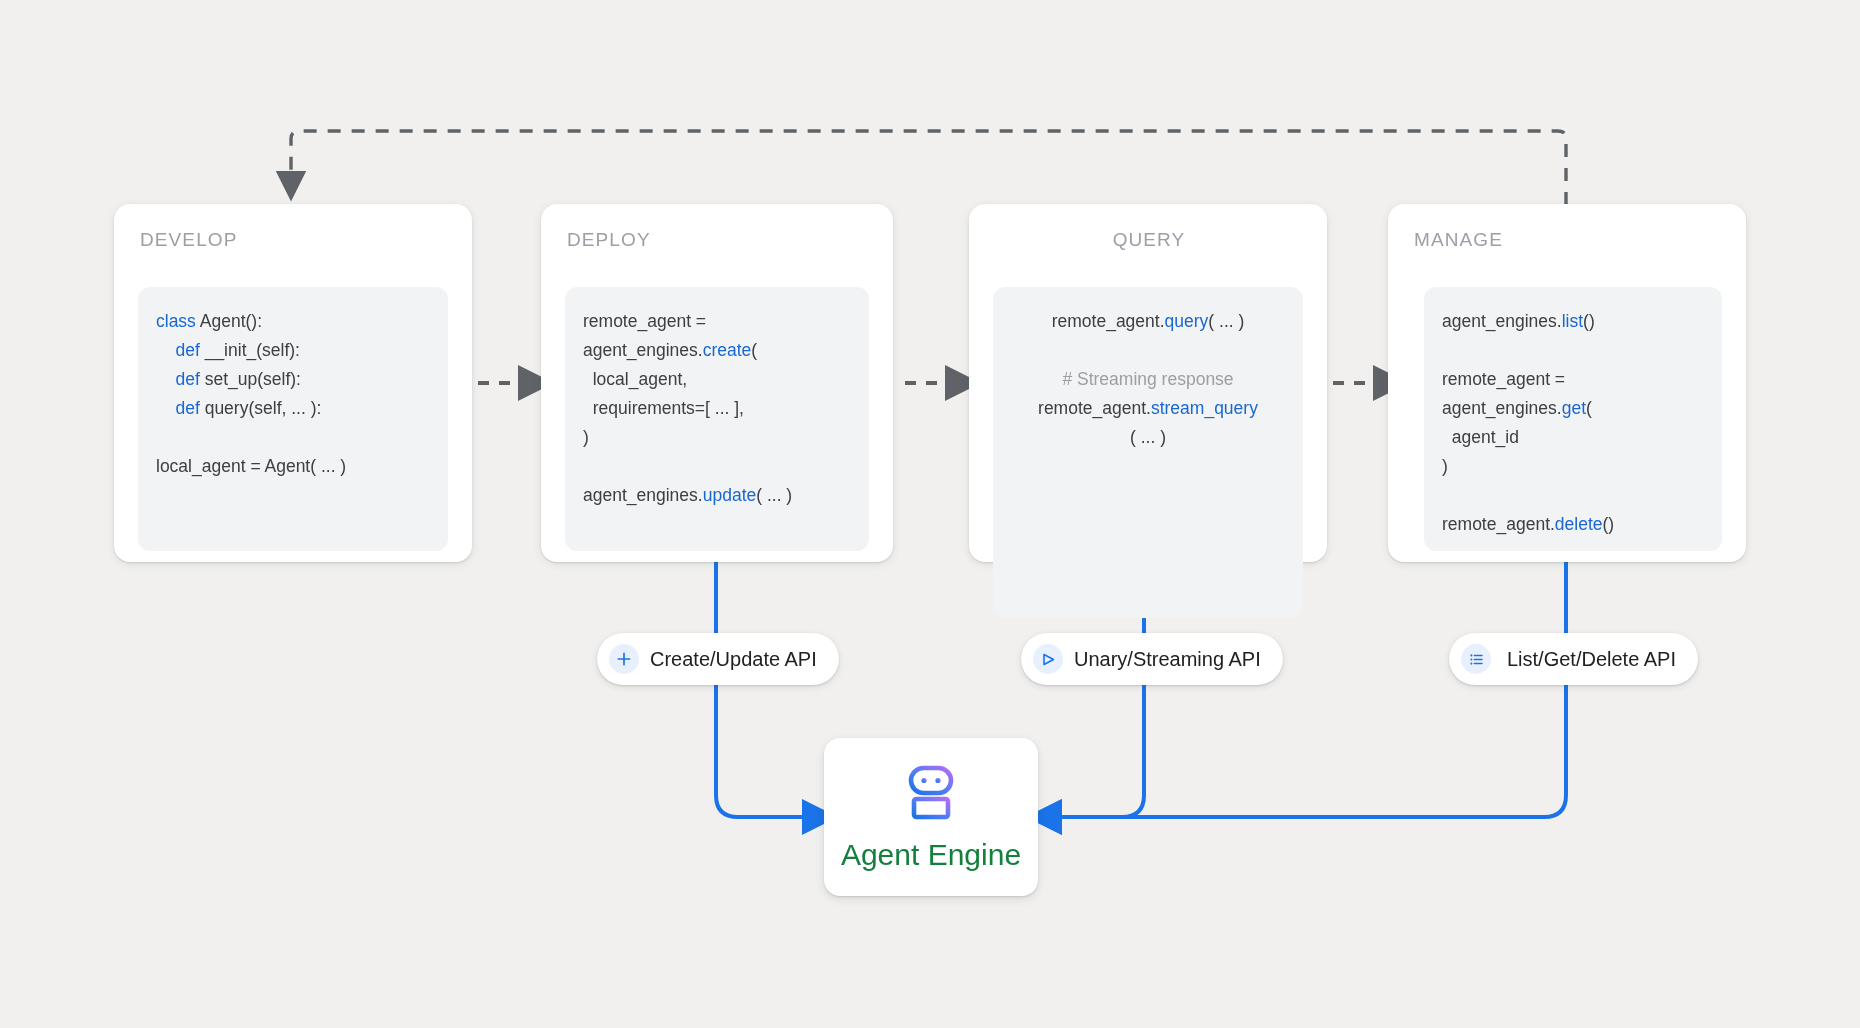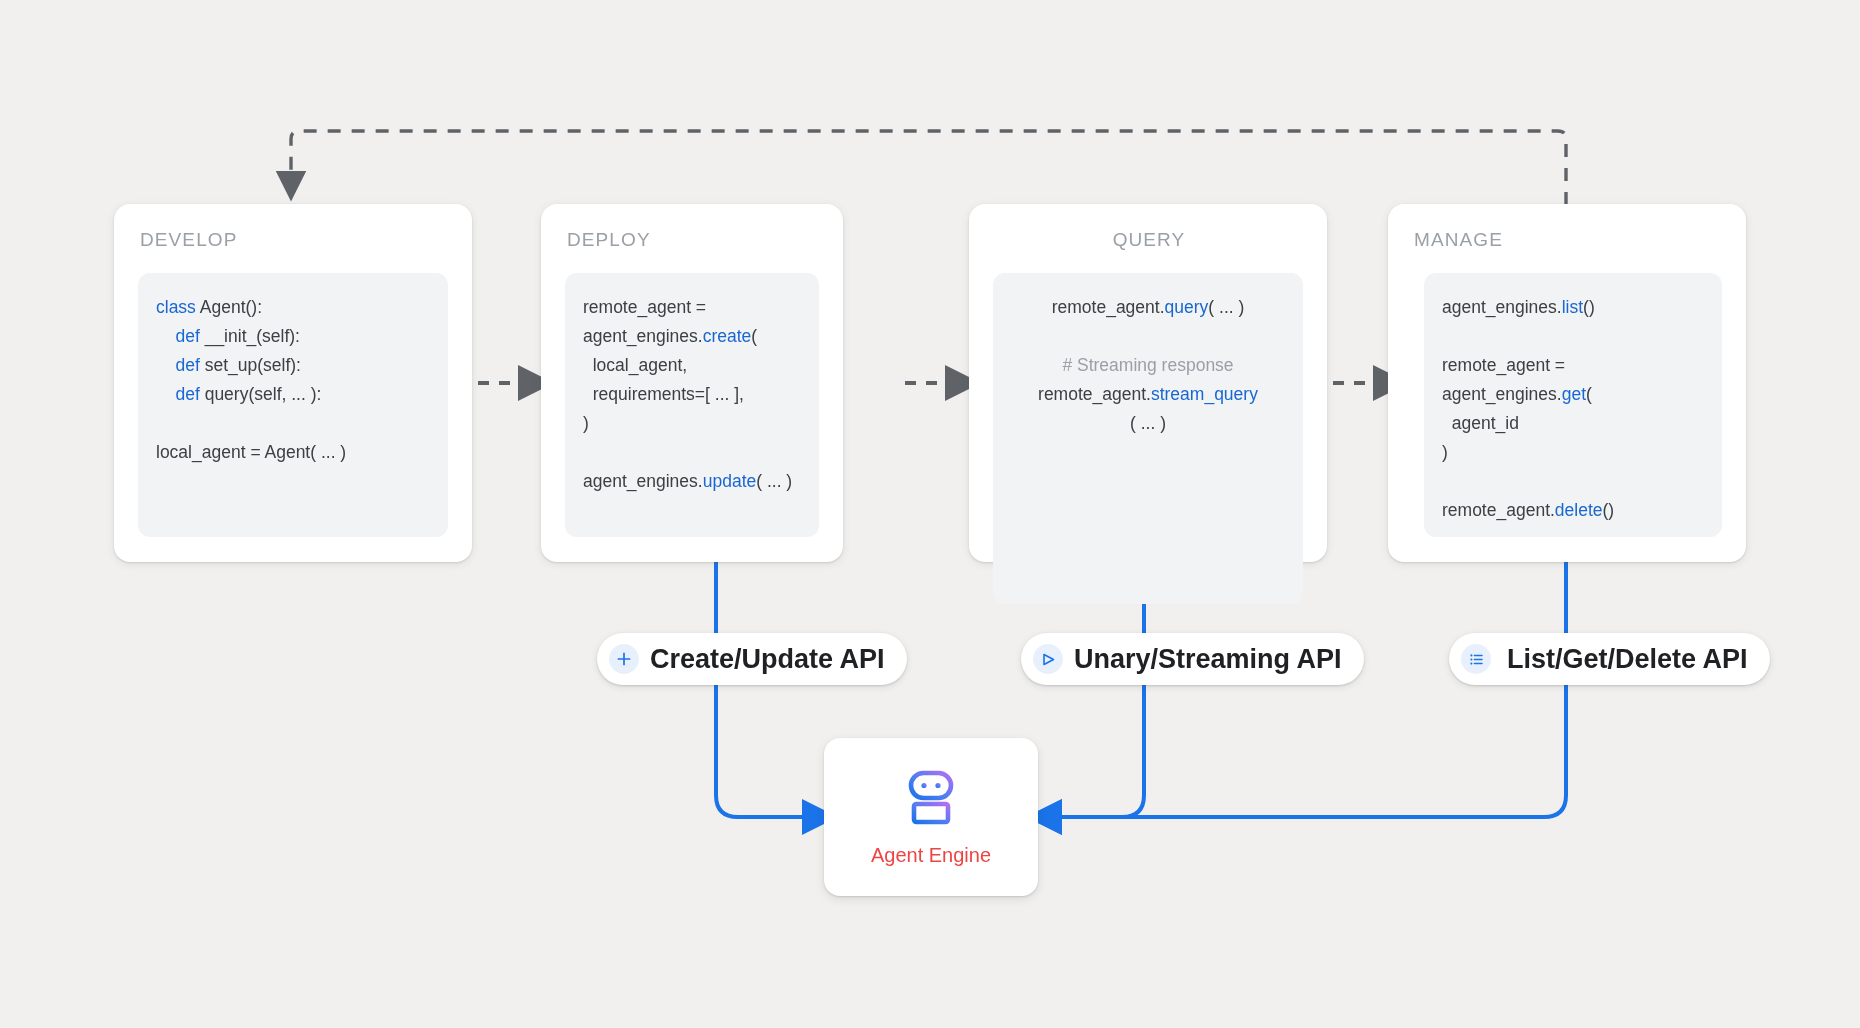--- a/index.html
+++ b/index.html
@@ -36,21 +36,21 @@
     border-radius: 16px;
     box-shadow: 0 1px 2px rgba(60,64,67,0.16), 0 2px 8px rgba(60,64,67,0.10);
     box-sizing: border-box;
     padding: 26px 24px 22px 24px;
   }
   .card-title {
     font-size: 19px;
     letter-spacing: 1.1px;
     color: #9aa0a6;
     font-weight: 500;
-    margin: 0 0 24px 2px;
+    margin: 0 0 38px 2px;
     line-height: 1;
   }
   .code {
     background: #f1f3f4;
     border-radius: 12px;
     box-sizing: border-box;
     padding: 20px 18px;
     font-family: Liberation Sans, sans-serif;
     font-size: 17.5px;
     line-height: 29px;
@@ -79,46 +79,45 @@
     width: 30px;
     height: 30px;
     border-radius: 50%;
     background: #e8f0fe;
     display: flex;
     align-items: center;
     justify-content: center;
     flex: 0 0 auto;
   }
   .pill-label {
-    font-size: 27px;
+    font-size: 20px;
     color: #202124;
     line-height: 1;
-    font-weight: bold;
   }
 
   
   #agent-engine {
     position: absolute;
     left: 824px;
     top: 738px;
     width: 214px;
     height: 158px;
     background: #ffffff;
     border-radius: 16px;
     box-shadow: 0 1px 2px rgba(60,64,67,0.18), 0 3px 10px rgba(60,64,67,0.12);
     display: flex;
     flex-direction: column;
     align-items: center;
     justify-content: center;
     gap: 14px;
     box-sizing: border-box;
   }
   #agent-engine .ae-label {
-    font-size: 20px;
-    color: #ef4444;
+    font-size: 30px;
+    color: #15803d;
     line-height: 1;
   }
 </style>
 </head>
 <body>
 
 <div id="stage">
 
   <svg id="wires" viewBox="0 0 1860 1028">
     <defs>
@@ -154,21 +153,21 @@
   <div class="card" style="left:114px; top:204px; width:358px; height:358px;">
     <div class="card-title">DEVELOP</div>
     <div class="code" style="height:264px;"><span class="kw">class </span><span>Agent():</span>
 <span>    </span><span class="kw">def </span><span>__init_(self):</span>
 <span>    </span><span class="kw">def </span><span>set_up(self):</span>
 <span>    </span><span class="kw">def </span><span>query(self, ... ):</span>
 <span></span>
 <span>local_agent = Agent( ... )</span></div>
   </div>
 
-  <div class="card" style="left:541px; top:204px; width:302px; height:358px;">
+  <div class="card" style="left:541px; top:204px; width:352px; height:358px;">
     <div class="card-title">DEPLOY</div>
     <div class="code" style="height:264px;"><span>remote_agent =</span>
 <span>agent_engines.</span><span class="fn">create</span><span>(</span>
 <span>  local_agent,</span>
 <span>  requirements=[ ... ],</span>
 <span>)</span>
 <span></span>
 <span>agent_engines.</span><span class="fn">update</span><span>( ... )</span></div>
   </div>
 

